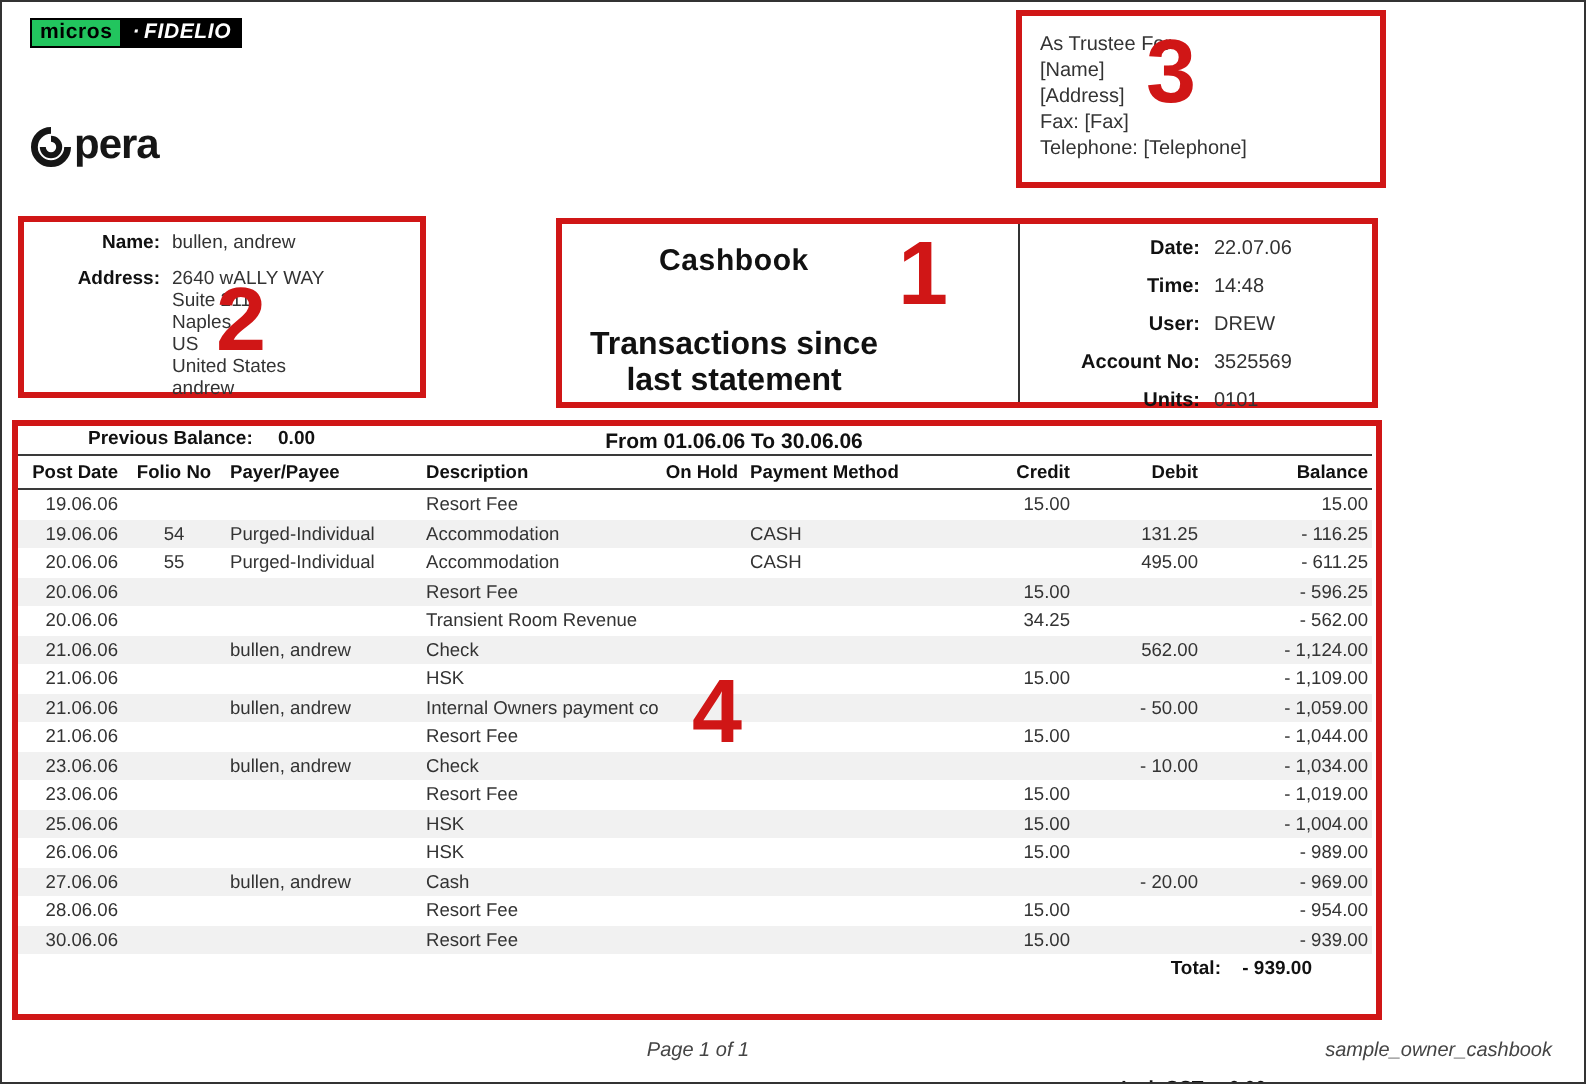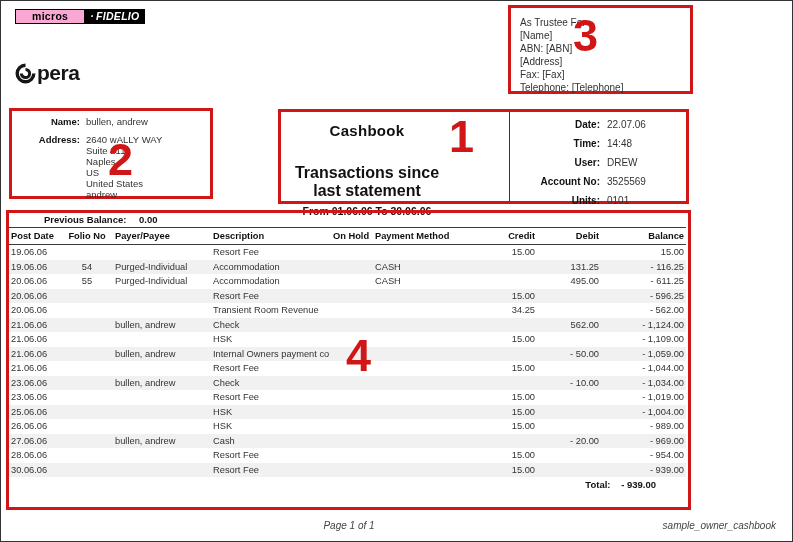--- a/index.html
+++ b/index.html
@@ -5,21 +5,21 @@
   * { margin:0; padding:0; box-sizing:border-box; }
   html,body { background:#e8e8e8; }
   .page {
     position:relative; width:793px; height:542px; background:#ffffff;
     border:1px solid #333; overflow:hidden;
     font-family:"Liberation Sans", sans-serif; color:#2a2a2a;
   }
   
   .micros-badge { position:absolute; left:14px; top:8px; display:flex; align-items:stretch; height:15px;
     font-size:10.5px; font-weight:bold; letter-spacing:0.3px; }
-  .micros-badge .micros { border:1px solid #000; background:#f9a8d4; color:#000; padding:0 16px; line-height:13px; }
+  .micros-badge .micros { border:1px solid #000; background:#22c55e; color:#000; padding:0 4px; line-height:13px; }
   .micros-badge .blackpart { background:#000; color:#fff; display:flex; align-items:center; padding:0 5px; line-height:13px; font-style:italic; }
   .micros-badge .sep { margin-right:2px; }
   .opera-logo { position:absolute; left:14px; top:24px; display:flex; align-items:center;margin-top:36px; }
   .opera-logo svg { display:block; margin-right:1px; }
   .opera-logo .opera-text { font-size:21px; font-weight:bold; color:#161616; letter-spacing:-0.5px; }
   
   .redbox { position:absolute; border:3px solid #d01616; background:transparent; }
   .bignum { position:absolute; color:#d01616; font-weight:bold; font-size:45px; line-height:1;
     font-family:"Liberation Sans", sans-serif; }
   
@@ -32,37 +32,37 @@
   .rec-row { display:flex; margin-bottom:7px; }
   .rec-label { width:64px; text-align:right; font-weight:bold; color:#111; flex:0 0 64px; }
   .rec-value { margin-left:6px; color:#333; }
   .box2 .bignum { left:96px; top:26px; }
   
   .box1 { left:277px; top:108px; width:411px; height:95px; display:flex; }
   .title-section { position:relative; width:229px; border-right:1px solid #333; }
   .title-wrap { width:172px; text-align:center; padding-top:10px; }
   .report-title { font-size:15px; font-weight:bold; color:#111; letter-spacing:0.3px; }
   .report-subtitle { margin-top:25px; font-size:16px; font-weight:bold; color:#111; }
-  .report-period { margin-top:5px; font-size:10.5px; font-weight:bold; color:#111; }
+  .report-period { margin-top:15px; font-size:10.5px; font-weight:bold; color:#111; }
   .box1 .bignum { left:168px; top:2px; }
   .meta-section { flex:1; padding-top:7px; font-size:10px; }
   .meta-row { display:flex; margin-bottom:7px; line-height:12px; }
   .meta-label { flex:0 0 90px; text-align:right; font-weight:bold; color:#111; }
   .meta-value { margin-left:7px; color:#333; }
   
   .box4 { left:5px; top:209px; width:685px; height:300px; }
   .box4 .bignum { left:337px; top:120px; }
   .prevbal { margin:1px 0 2px 35px; font-size:9.5px; font-weight:bold; color:#111; line-height:11px; }
   .prevbal .pb-value { margin-left:10px; }
   table.ledger { border-collapse:collapse; table-layout:fixed; width:677px; font-size:9.3px; }
   table.ledger th { font-weight:bold; color:#111; height:17px; vertical-align:middle;
     border-top:1px solid #3a3a3a; border-bottom:1px solid #3a3a3a; padding:0 2px; }
   table.ledger td { height:14.5px; line-height:14.5px; padding:0 2px; color:#333; white-space:nowrap; overflow:hidden; }
   table.ledger tbody tr:nth-child(even) { background:#f1f1f1; }
-  .c0 { width:52px; text-align:left; }  td.c0 { padding-left:3px; }
+  .c0 { width:52px; text-align:right; }  td.c0 { padding-left:3px; }
   .c1 { width:52px; text-align:center; }
   .c2 { width:98px; text-align:left; }  td.c2, th.c2 { padding-left:14px;margin-left:14px; }
   .c3 { width:118px; text-align:left; } td.c3, th.c3 { padding-left:9px; }
   .c4 { width:44px; text-align:center; }
   .c5 { width:86px; text-align:left; }  th.c5 { padding-left:4px; } td.c5 { padding-left:18px; }
   .c6 { width:78px; text-align:right; } th.c6 { padding-right:14px; } td.c6 { padding-right:9px; }
   .c7 { width:64px; text-align:right; } th.c7 { padding-right:10px; } td.c7 { padding-right:10px; }
   .c8 { width:85px; text-align:right; } th.c8 { padding-right:37px; } td.c8 { padding-right:22px; }
   .tot-line { position:absolute; right:32px; font-size:9.5px; font-weight:bold; color:#111; }
   .tot-line .t-label { margin-right:8px; }
@@ -92,21 +92,20 @@
         <path d="M10.5 6.4 a4.1 4.1 0 1 1 -4.1 4.1" fill="none" stroke="#161616" stroke-width="3"></path>
       </svg>
     </span>
     <span class="opera-text">pera</span>
   </div>
 
   <div class="redbox box3">
     <div class="trustee">
         <div>As Trustee For</div>
         <div>[Name]</div>
-        <div>ABN:  [ABN]</div>
         <div>[Address]</div>
         <div>Fax:  [Fax]</div>
         <div>Telephone:   [Telephone]</div>
       </div>
     <div class="bignum">3</div>
   </div>
 
   <div class="redbox box2">
     <div class="recipient">
       <div class="rec-row">

